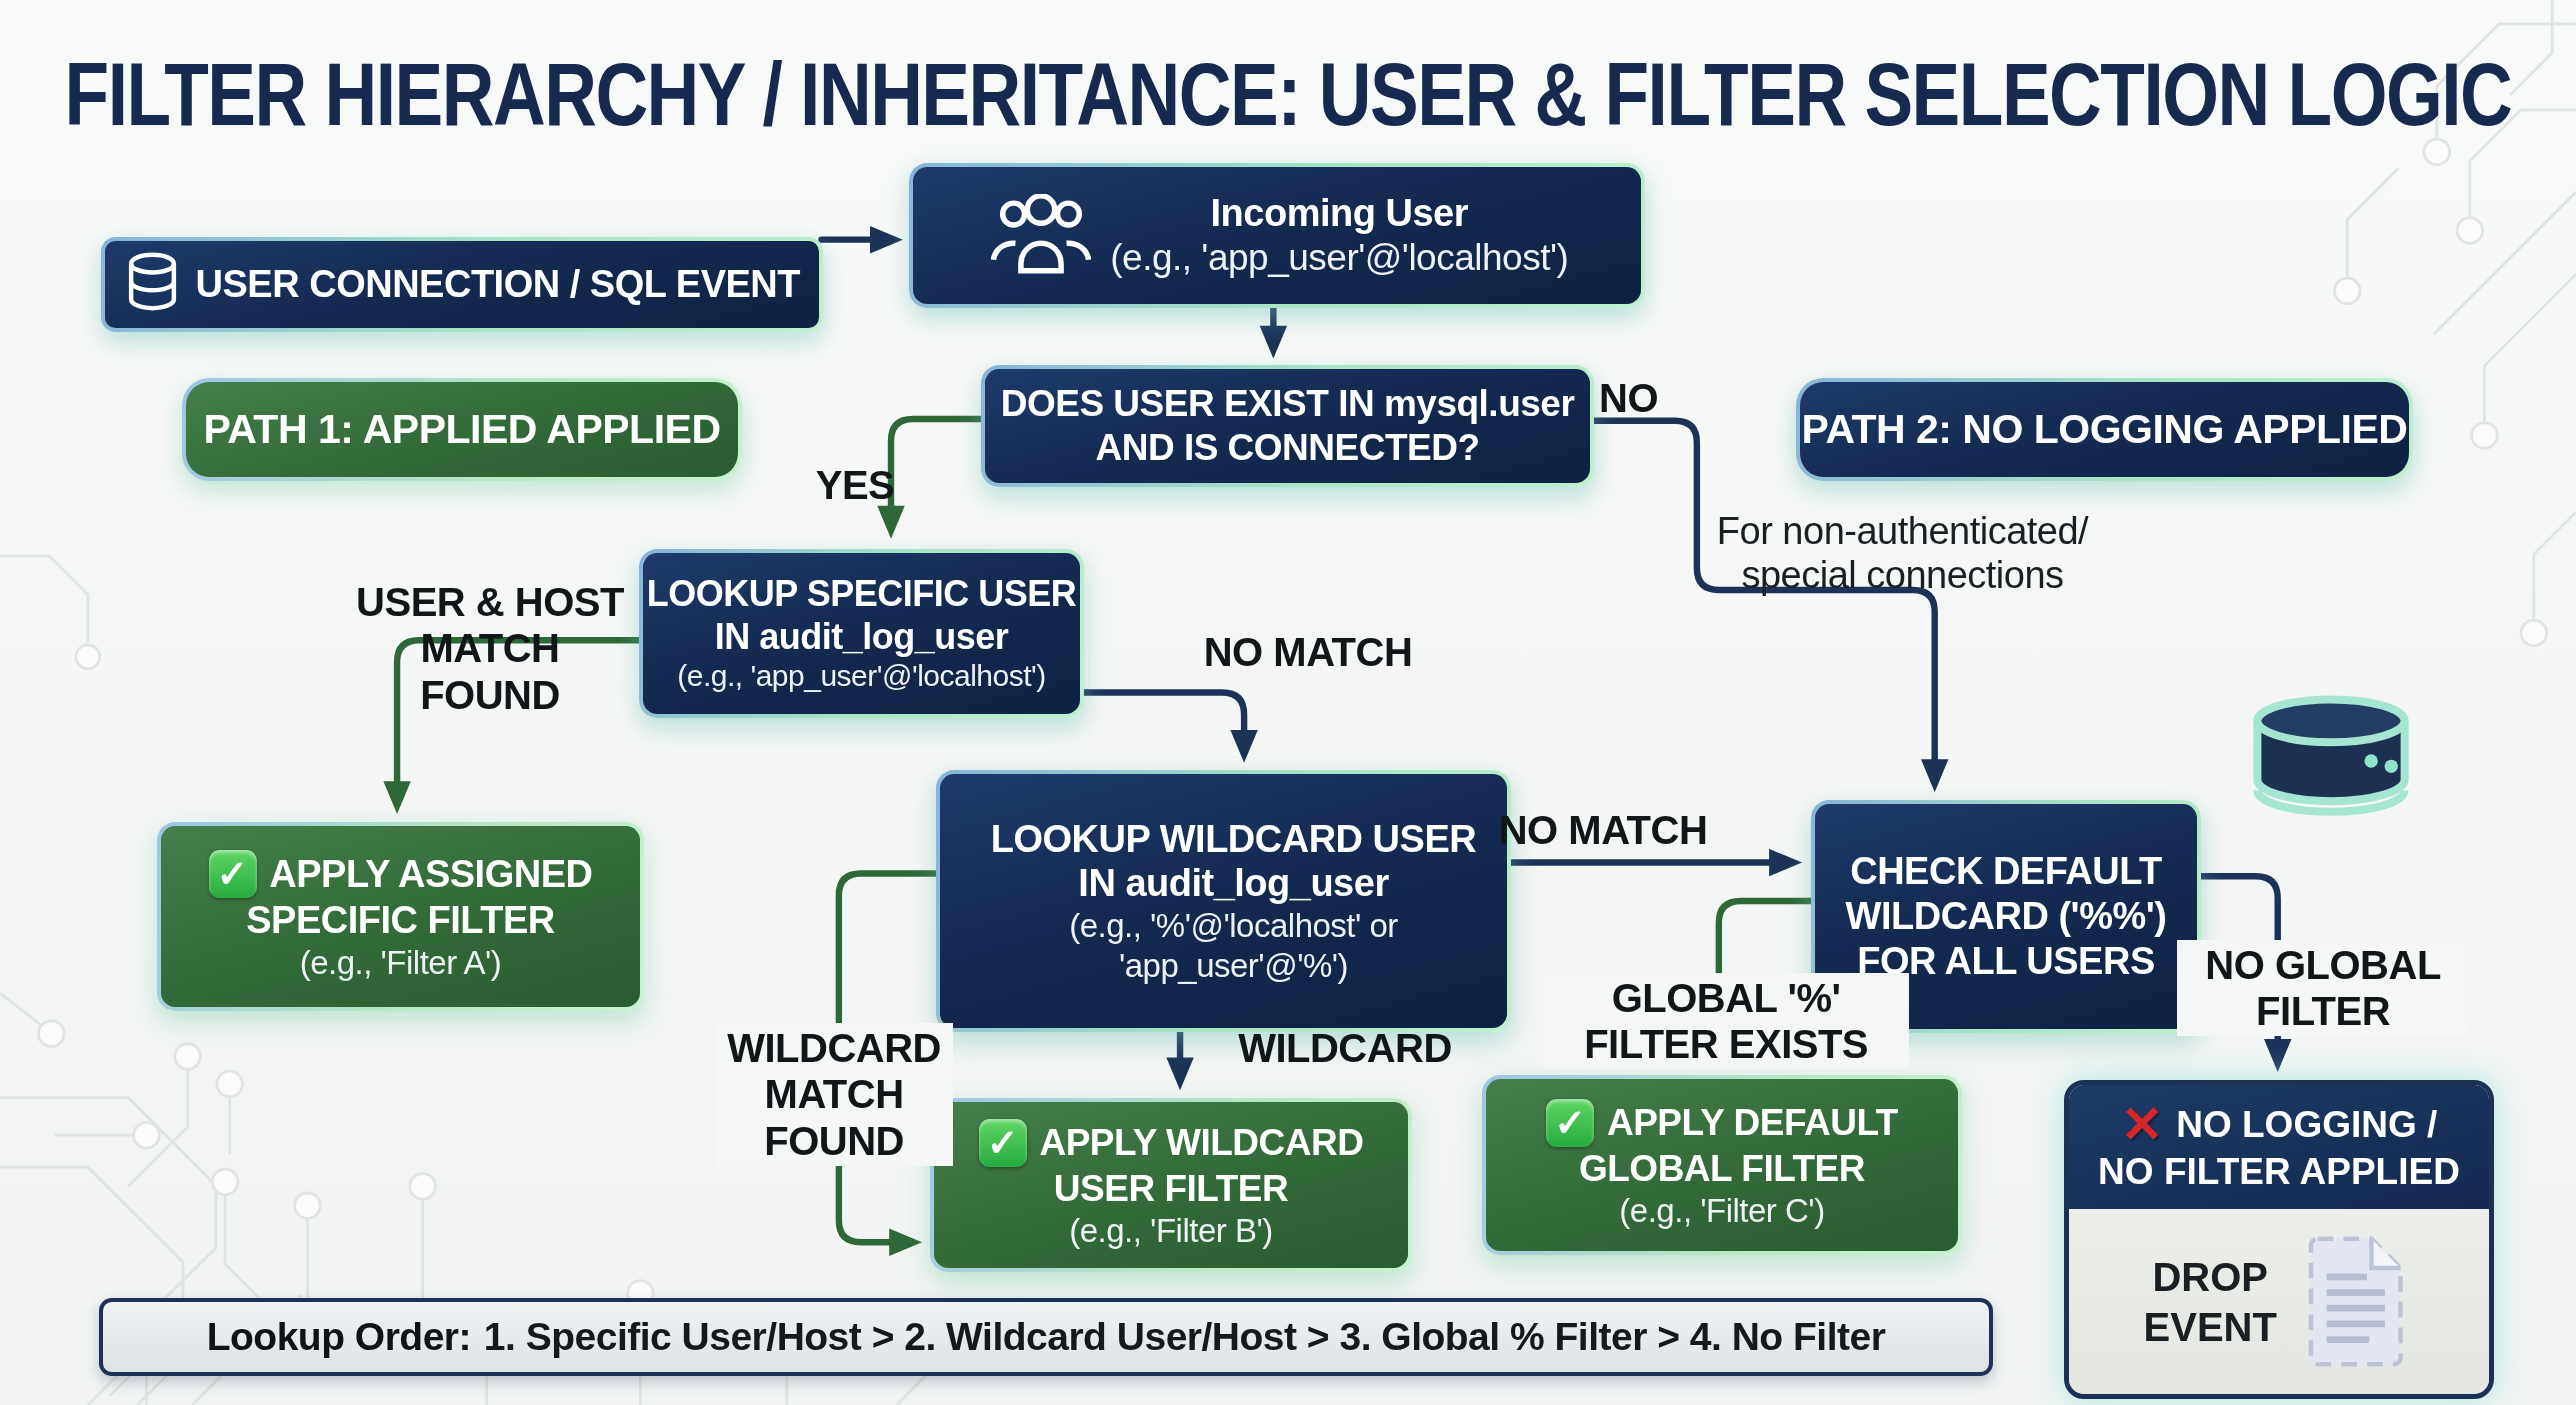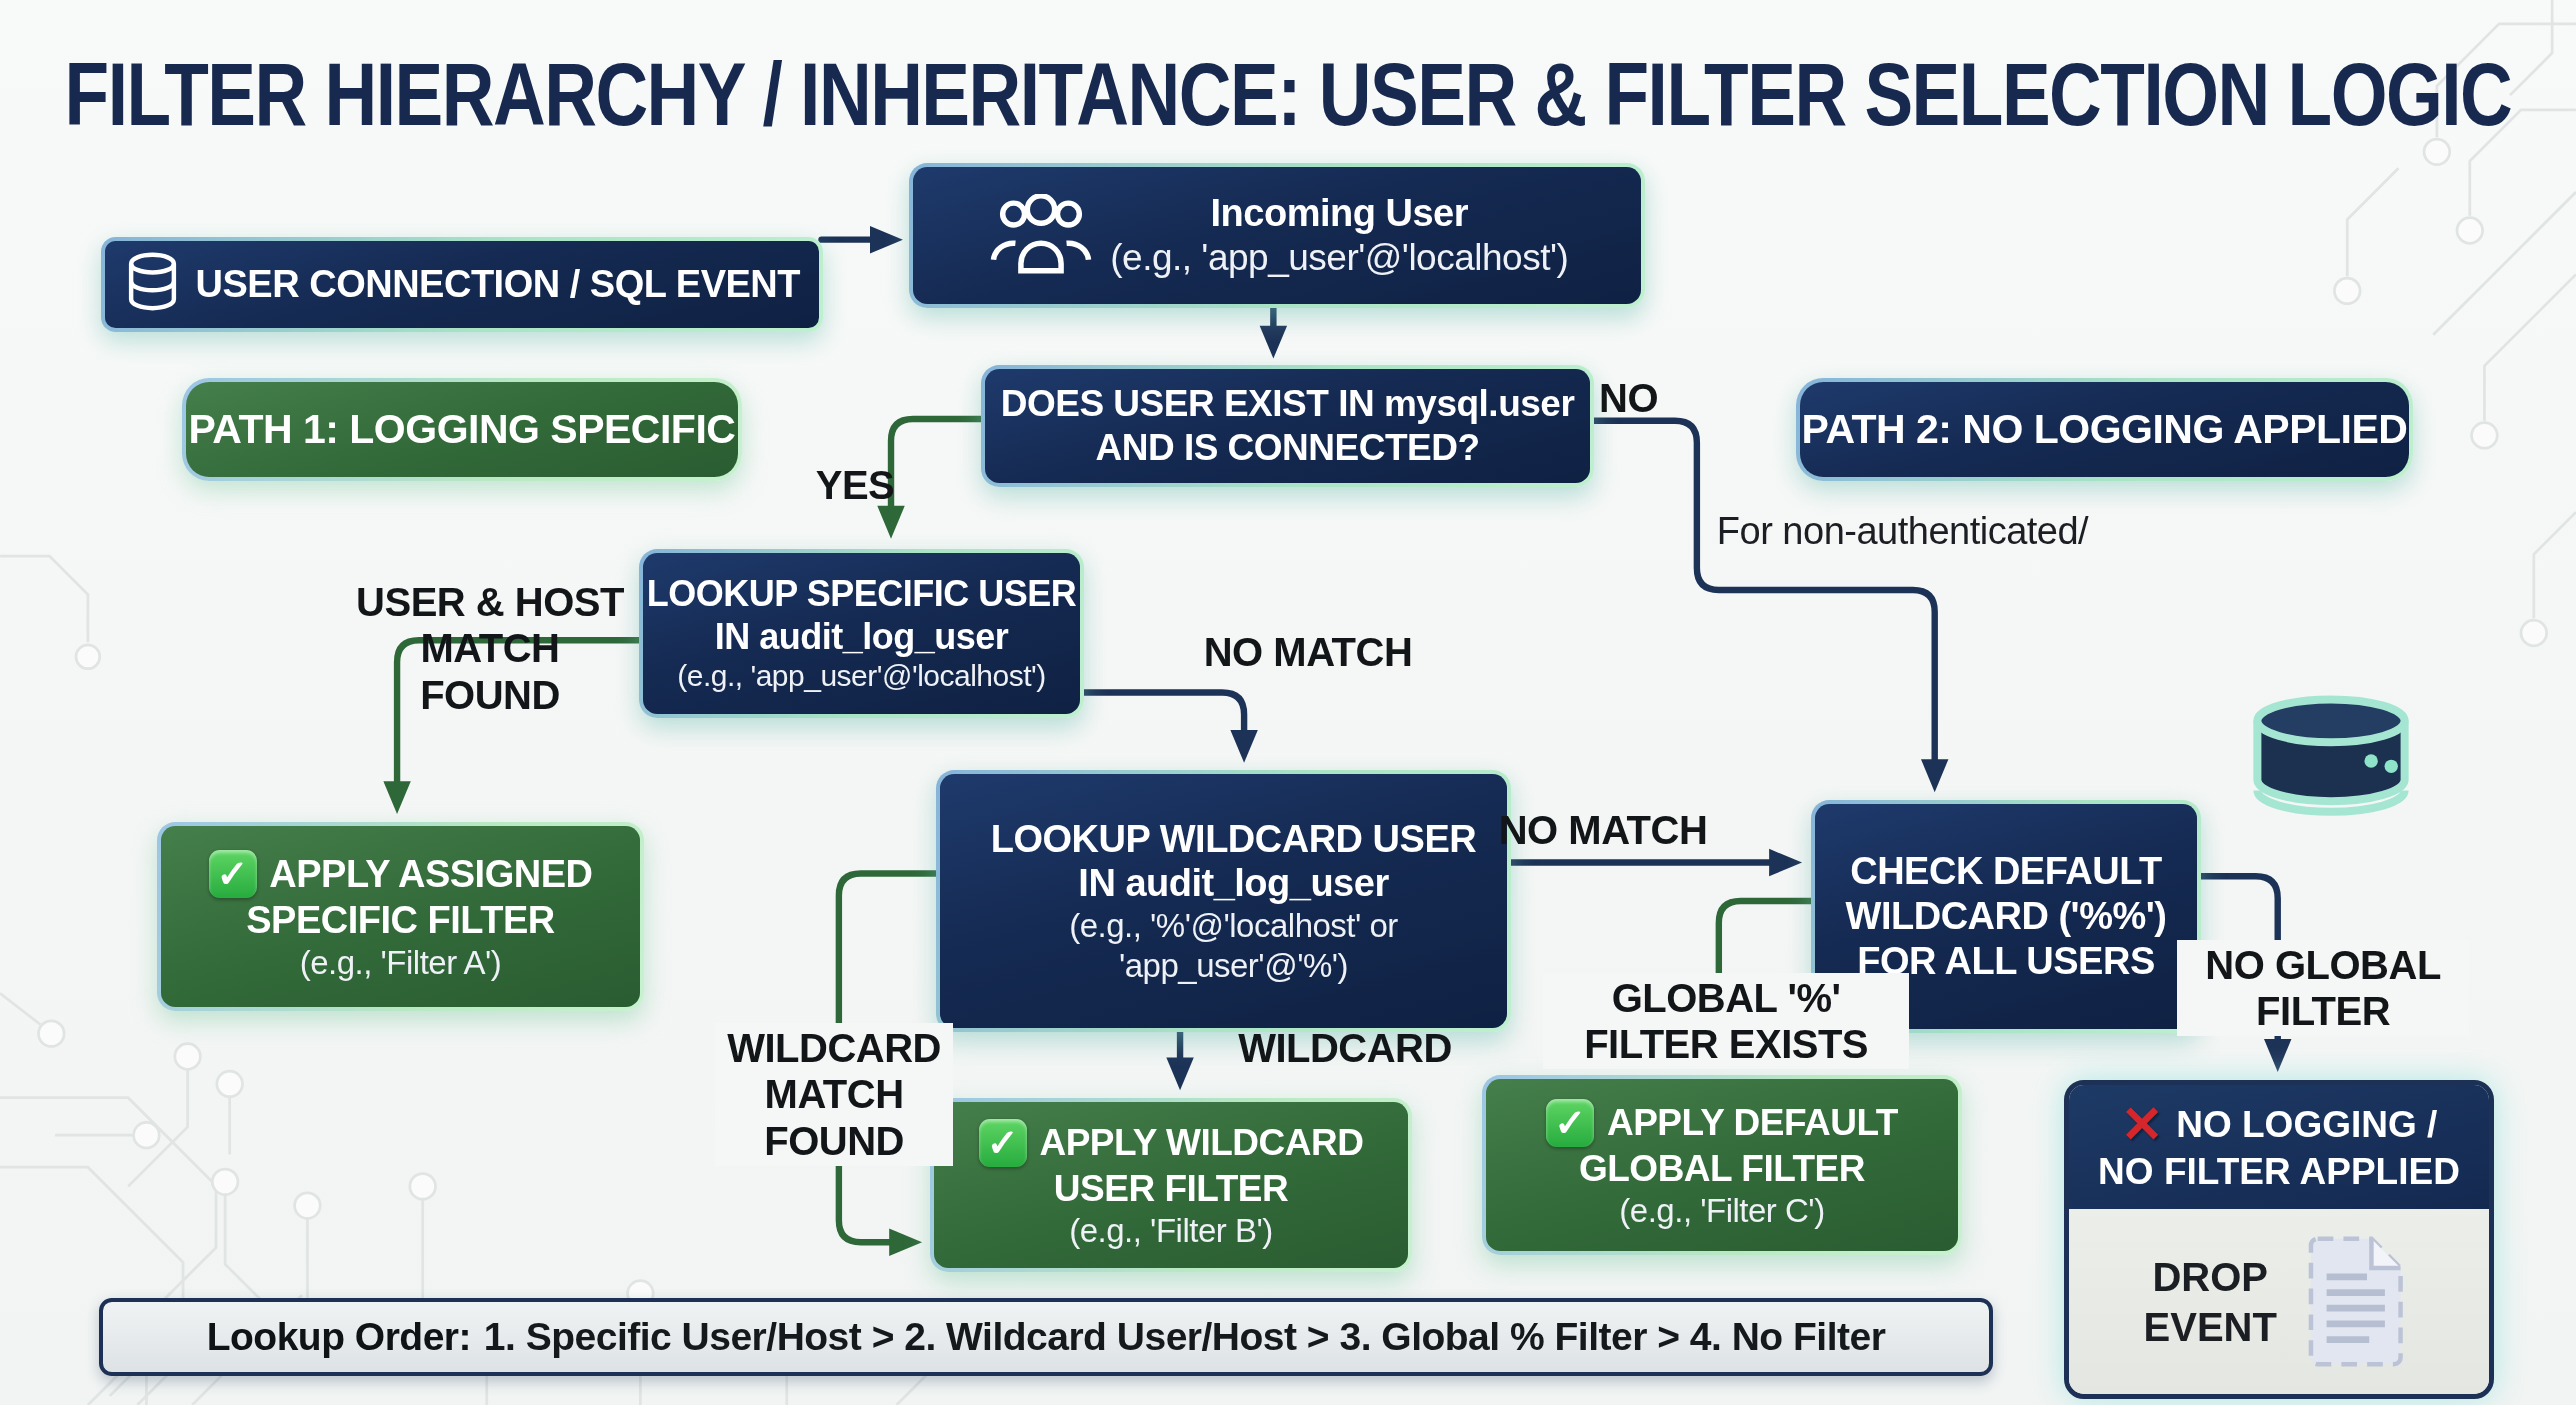--- a/index.html
+++ b/index.html
@@ -186,21 +186,21 @@
         </svg>
       </span>
       <span style="display:flex;flex-direction:column;">
         <span class="h1">Incoming User</span>
         <span class="ex" style="font-size:37px;">(e.g., 'app_user'@'localhost')</span>
       </span>
     </div>
   </div>
 
   <div class="node green badge" style="left:182px;top:378px;width:552px;height:95px;">
-    <span class="h1" style="font-size:41px;">PATH 1: LOGGING SPECIFIC</span>
+    <span class="h1" style="font-size:41px;">PATH 1: APPLIED APPLIED</span>
   </div>
 
   <div class="node navy" style="left:981px;top:365px;width:605px;height:114px;">
     <span class="h1s">DOES USER EXIST IN mysql.user</span>
     <span class="h1s">AND IS CONNECTED?</span>
   </div>
 
   <div class="node navy badge" style="left:1796px;top:378px;width:609px;height:95px;">
     <span class="h1" style="font-size:41px;">PATH 2: NO LOGGING APPLIED</span>
   </div>
@@ -293,20 +293,21 @@
   <div class="lbl" style="left:814px;top:462px;width:82px;">YES</div>
   <div class="lbl" style="left:1583px;top:375px;width:91px;">NO</div>
   <div class="lbl" style="left:348px;top:579px;width:284px;">
     <span style="display:block;">USER &amp; HOST</span>
     <span style="display:block;">MATCH FOUND</span>
   </div>
   <div class="lbl" style="left:1189px;top:629px;width:238px;">NO MATCH</div>
   <div class="lbl" style="left:1484px;top:807px;width:238px;">NO MATCH</div>
   <div class="lbl" style="left:1701px;top:509px;width:403px;font-weight:normal;font-size:38px;color:#1b1e22;">
     <span style="display:block;">For non-authenticated/</span>
+    <span style="display:block;">special connections</span>
   </div>
   <div class="lbl mask" style="left:715px;top:1023px;width:220px;">
     <span style="display:block;">WILDCARD</span>
     <span style="display:block;">MATCH</span>
     <span style="display:block;">FOUND</span>
   </div>
   <div class="lbl" style="left:1208px;top:1025px;width:274px;">WILDCARD</div>
   <div class="lbl mask" style="left:1543px;top:973px;width:348px;">
     <span style="display:block;">GLOBAL '%'</span>
     <span style="display:block;">FILTER EXISTS</span>

